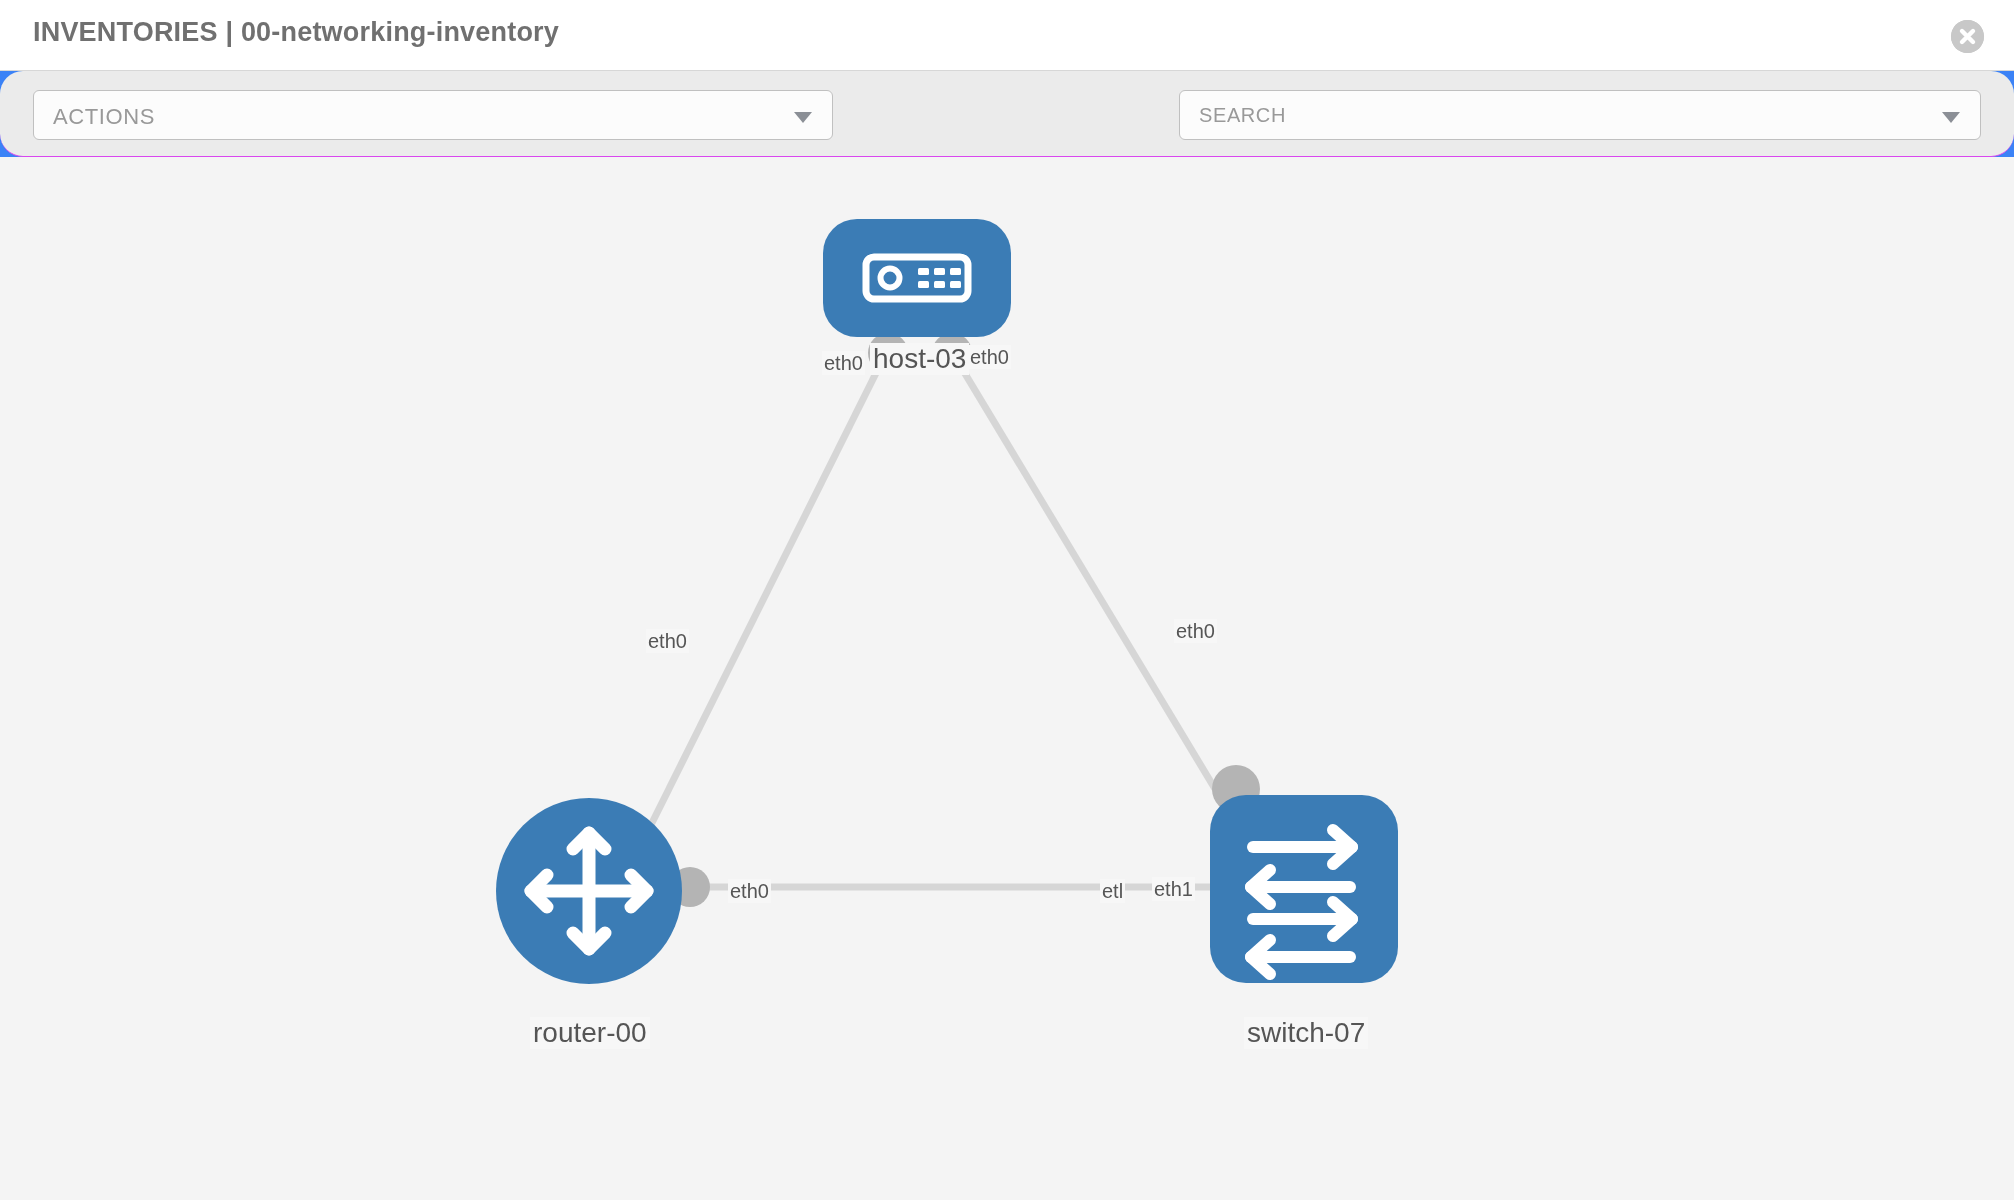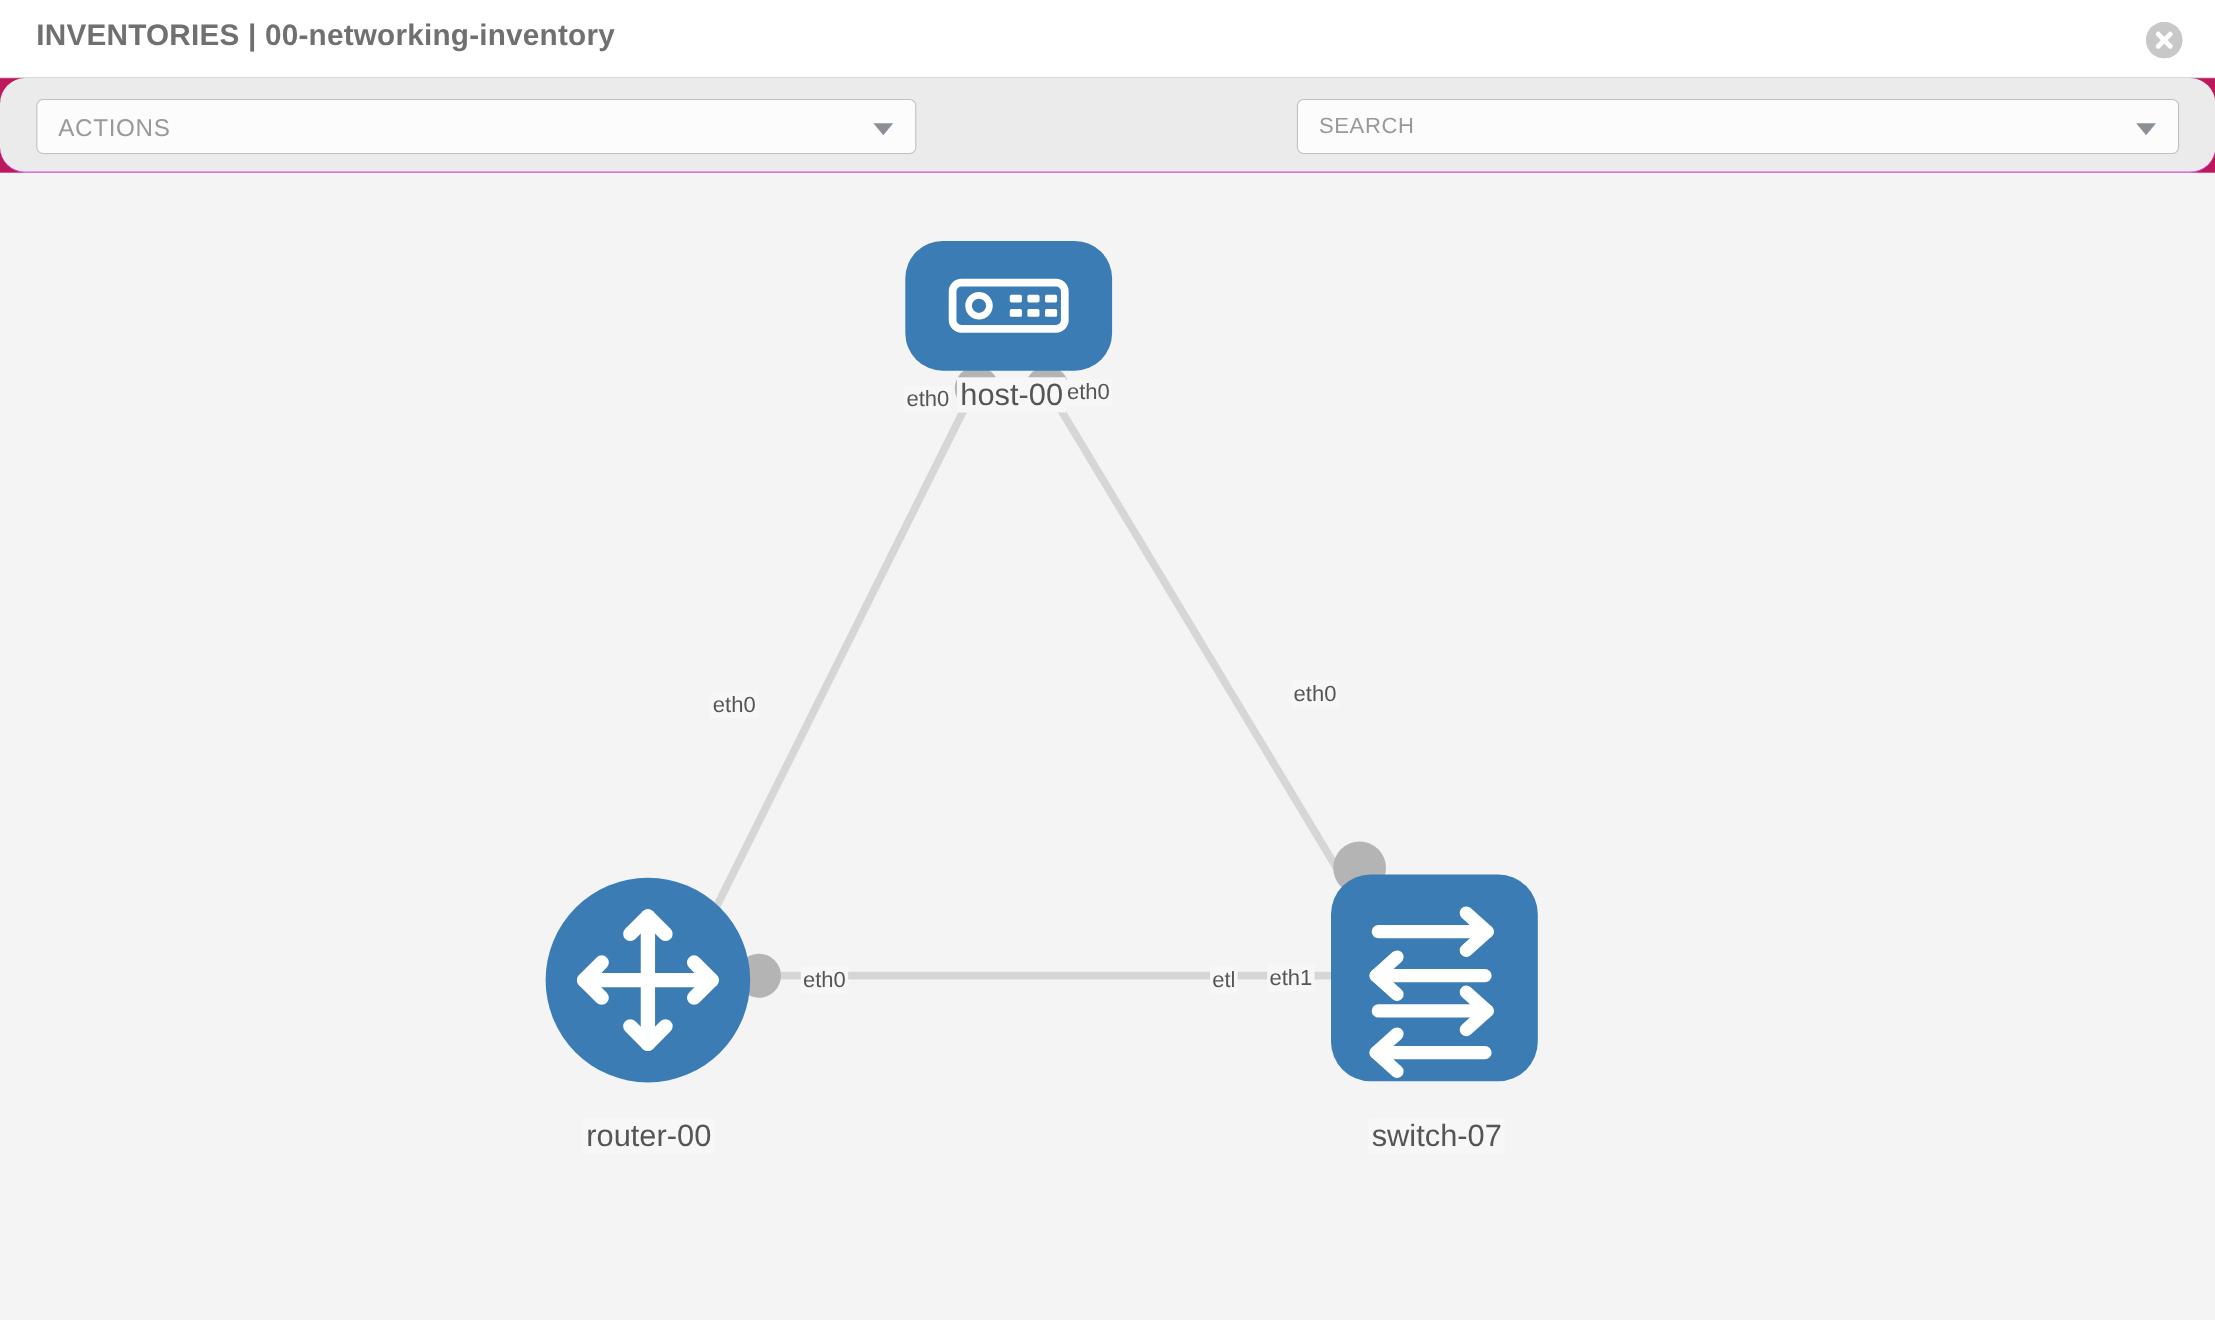--- a/index.html
+++ b/index.html
@@ -9,21 +9,21 @@
     height: 1200px;
     overflow: hidden;
     background: #ffffff;
     font-family: "Liberation Sans", sans-serif;
   }
 
   #app {
     position: relative;
     width: 2014px;
     height: 1052px;
-    background: #be185d;
+    background: #3b82f6;
   }
 
   
   .header {
     position: absolute;
     left: 0; top: 0;
     width: 2014px;
     height: 71px;
     background: #ffffff;
     border-bottom: 1px solid #d7d7d7;
@@ -262,21 +262,21 @@
           <path d="M1350 800 L1251 800"></path>
           <path d="M1270 783 L1251 800 L1270 817"></path>
         </g>
       </g>
     </svg>
 
     <div class="edge-label" style="left:822px; top:194px;">eth0</div>
 
     <div class="edge-label" style="left:968px; top:188px;">eth0</div>
 
-    <div class="node-label" style="left:870px; top:186px;">host-00</div>
+    <div class="node-label" style="left:870px; top:186px;">host-03</div>
 
     <div class="edge-label" style="left:646px; top:472px;">eth0</div>
 
     <div class="edge-label" style="left:1174px; top:462px;">eth0</div>
 
     <div class="edge-label" style="left:728px; top:722px;">eth0</div>
 
     <div class="edge-label" style="left:1100px; top:722px;">etl</div>
 
     <div class="edge-label" style="left:1120px; top:720px;margin-left:32px;">eth1</div>

